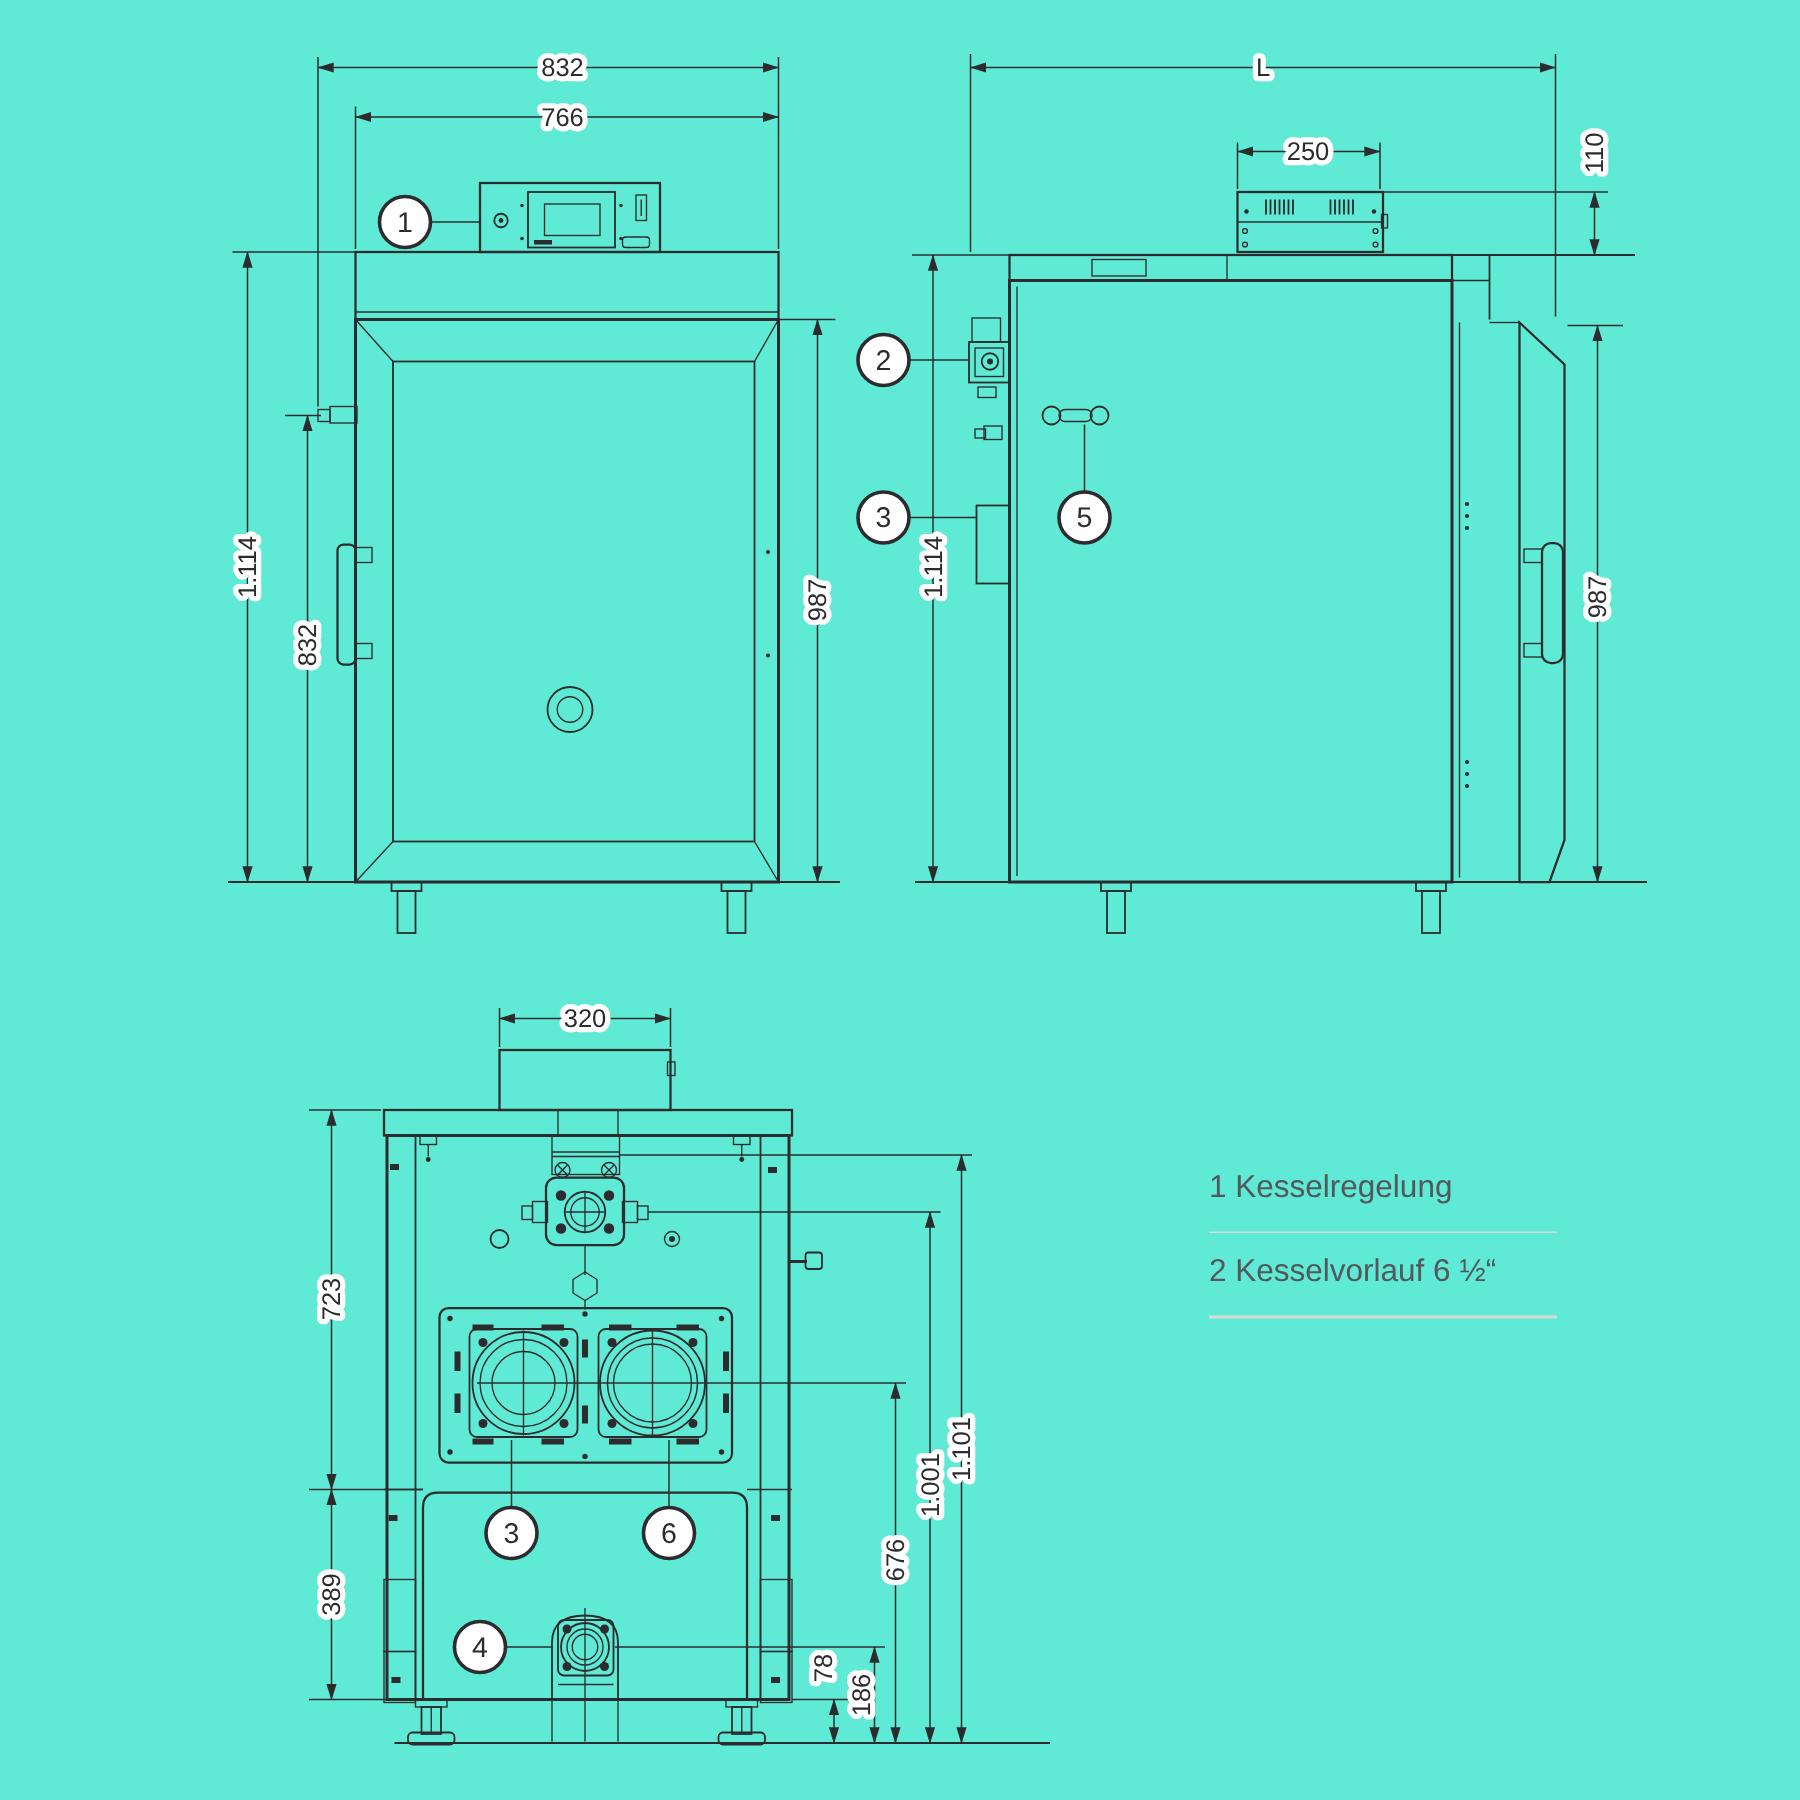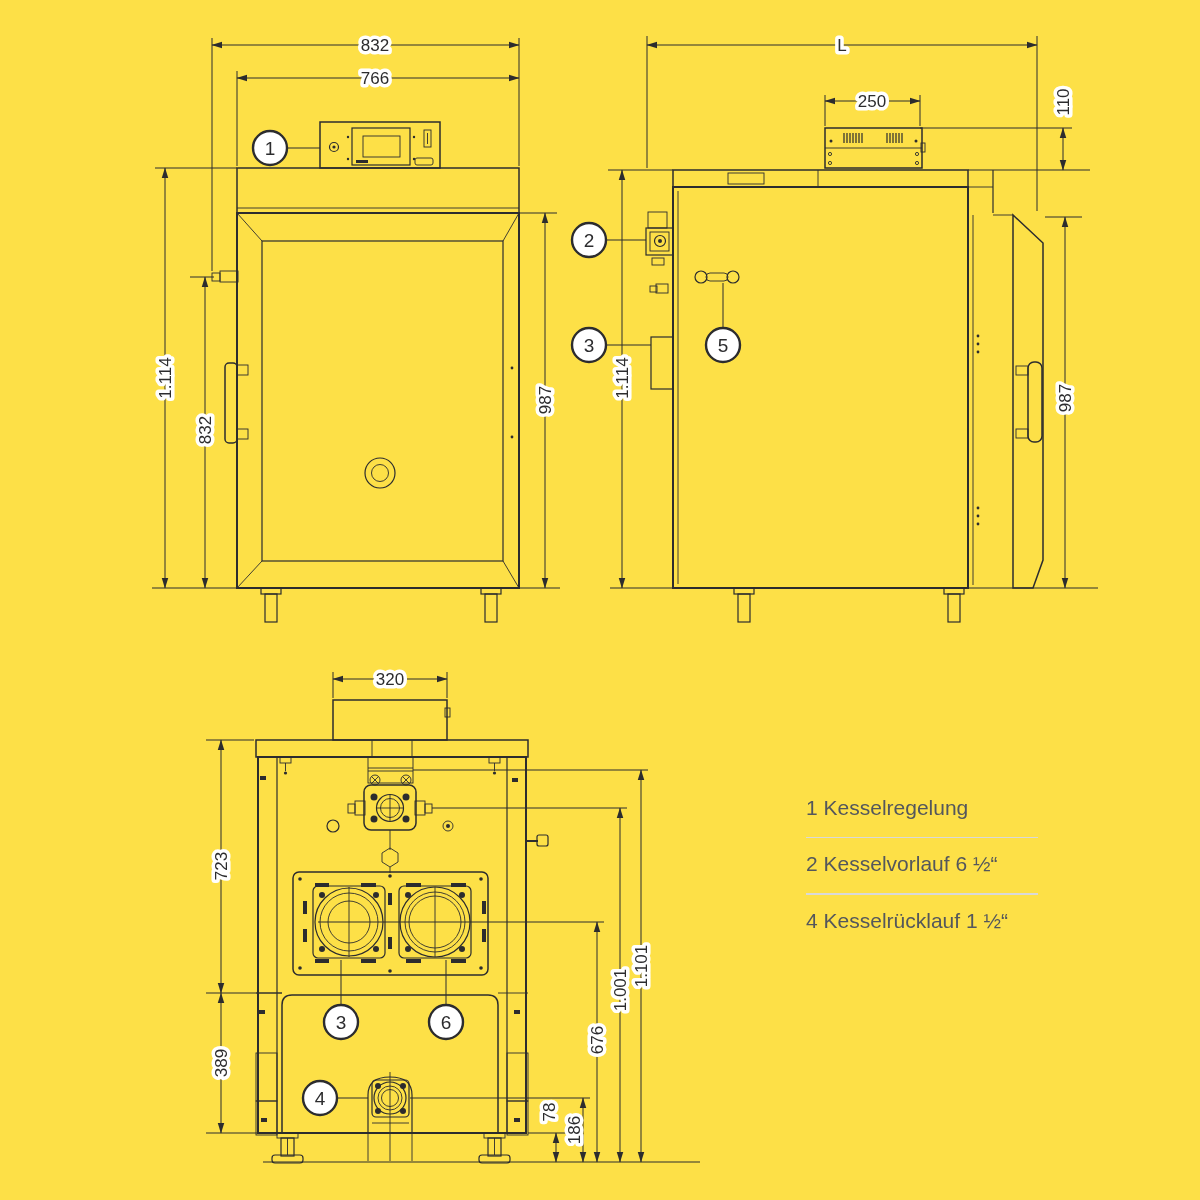--- a/index.html
+++ b/index.html
@@ -1,34 +1,34 @@
 <!DOCTYPE html>
 <html><head>
 <meta charset="utf-8">
 <style>
   html,body { margin:0; padding:0; background:#ffffff; }
-  .canvas { position:relative; width:1200px; height:1200px; background:#fde047; overflow:hidden;
+  .canvas { position:relative; width:1200px; height:1200px; background:#5eead4; overflow:hidden;
             font-family:"Liberation Sans", sans-serif; }
   svg { position:absolute; left:0; top:0; }
 
   
   .ln   { stroke:#2c2c2e; fill:none; stroke-width:1.2; }
   .lnh  { stroke:#2c2c2e; fill:none; stroke-width:2;   }
   .lnm  { stroke:#2c2c2e; fill:none; stroke-width:1.5; }
   .lnt  { stroke:#2c2c2e; fill:none; stroke-width:0.9; }
   .fillb{ fill:#2c2c2e; stroke:none; }
   .dim  { stroke:#2c2c2e; fill:none; stroke-width:1; }
 
   .dimtext { font:17px "Liberation Sans", sans-serif; fill:#2c2c2e; text-anchor:middle;
              paint-order:stroke; stroke:#ffffff; stroke-width:7px; stroke-linejoin:round; }
   .callout circle { fill:#ffffff; stroke:#2c2c2e; stroke-width:2.4; }
   .callout text { font:19px "Liberation Sans", sans-serif; fill:#2c2c2e; text-anchor:middle; }
 
   
-  .legend { position:absolute; left:806px; top:782px; width:232px; }
+  .legend { position:absolute; left:806px; top:766px; width:232px; }
   .legend-item { font-size:21px; line-height:26px; color:#54575c; padding:13px 0 16px 0; }
   .legend-divider { border-top:1px solid #d9d9d9; height:0; }
 </style>
 </head>
 <body>
 
 <div class="canvas">
 <svg width="1200" height="1200" viewBox="0 0 1200 1200">
   <defs>
     <marker id="ar" viewBox="0 0 10 10" refX="9.5" refY="5" markerWidth="11" markerHeight="11" orient="auto-start-reverse">
@@ -429,15 +429,14 @@
     </g>
   </g>
 </svg>
 
 <div class="legend">
   <div class="legend-item">1 Kesselregelung</div>
   <div class="legend-divider"></div>
   <div class="legend-item">2 Kesselvorlauf 6 ½“</div>
   <div class="legend-divider"></div>
   <div class="legend-divider"></div>
-  <div class="legend-item">4 Kesselrücklauf 1 ½“</div>
 </div>
 </div>
 
 </body></html>

